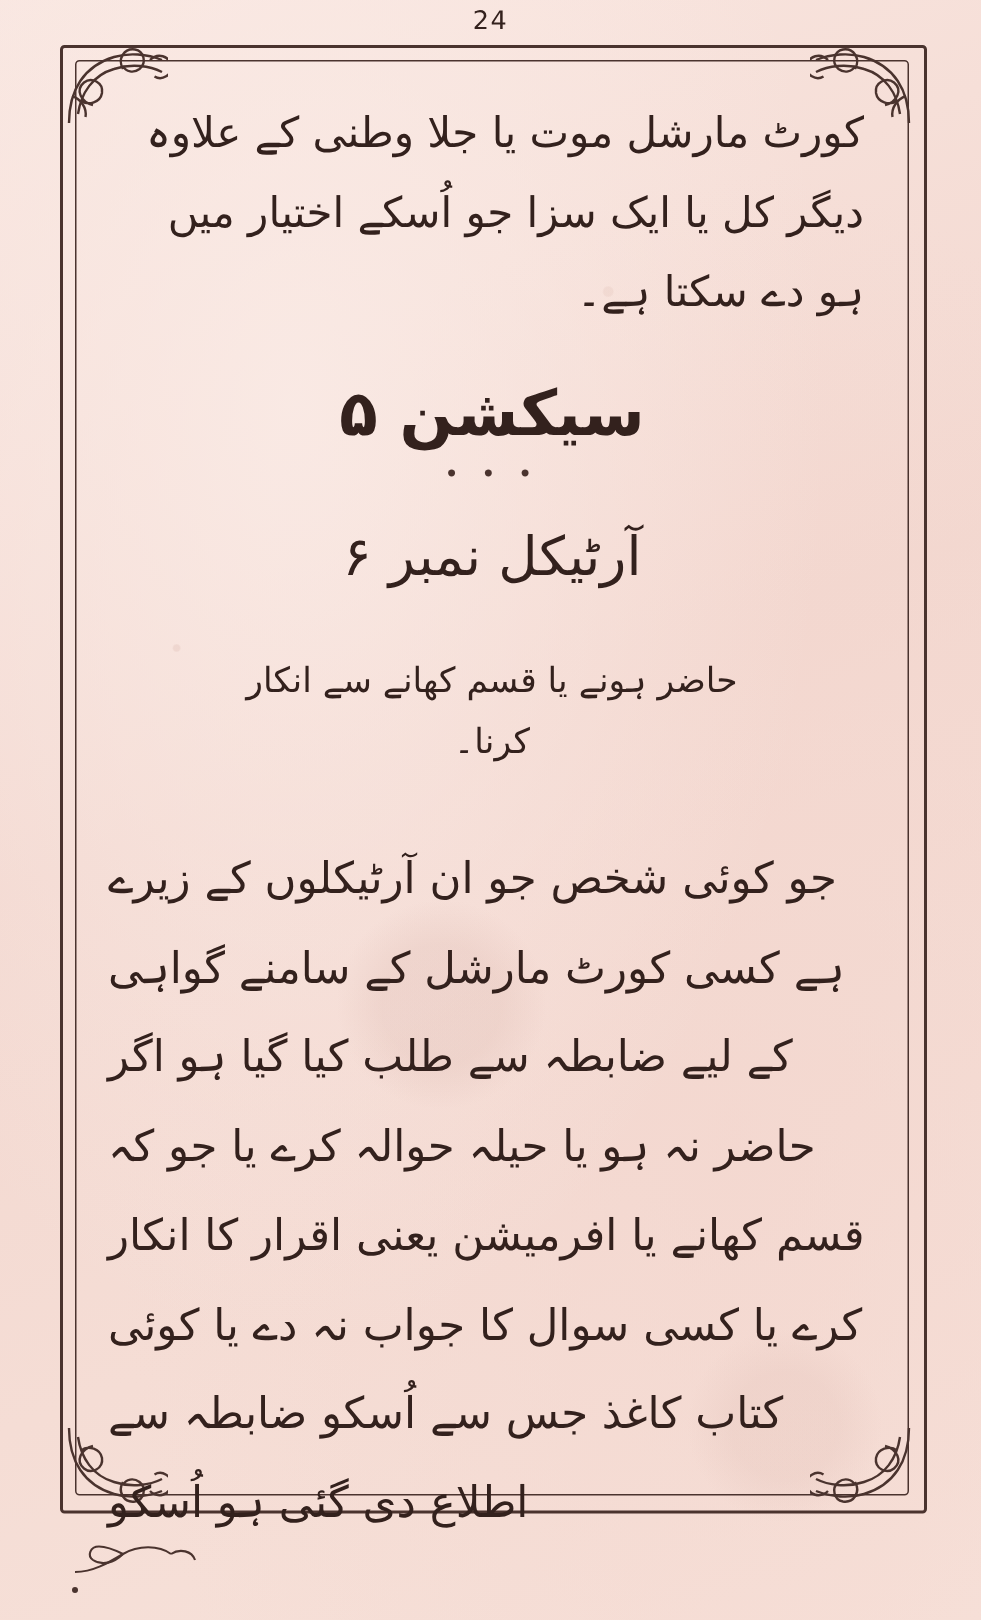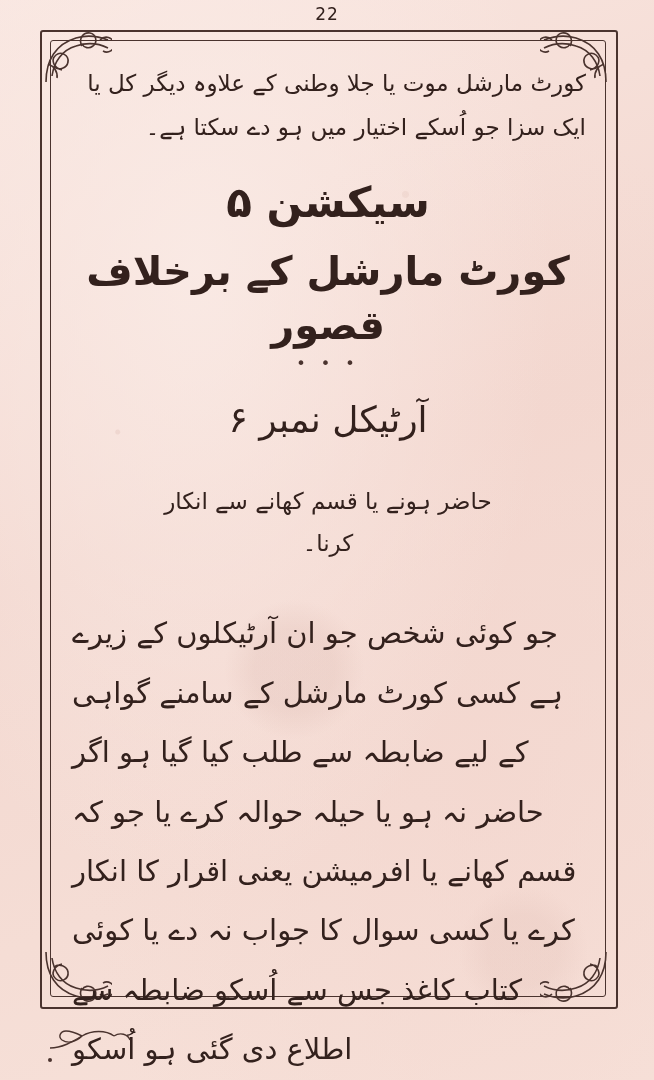--- a/index.html
+++ b/index.html
@@ -85,23 +85,23 @@
     color: #2e1f1c;
   }
   .urdu {
     font-family: "DejaVu Sans", sans-serif;
     direction: rtl;
     unicode-bidi: bidi-override;
     color: #33211d;
     white-space: pre-wrap;
   }
   .para-top {
-    font-size: 23px;
+    font-size: 28px;
     line-height: 1.9;
-    margin: 6px 6px 0 10px;
+    margin: 6px 16px 0 10px;
     text-align: right;
     letter-spacing: 0px;
   }
   .heading-section {
     text-align: center;
     font-size: 42px;
     line-height: 1.35;
     margin: 26px 0 0 0;
     font-weight: bold;
   }
@@ -156,21 +156,21 @@
     height: 4px;
     border-radius: 50%;
     background: #4a332e;
   }
 </style>
 </head>
 <body>
 
 <div class="page">
 
-  <div class="page-number urdu">22</div>
+  <div class="page-number urdu">42</div>
 
   <div class="frame-outer"></div>
   <div class="frame-inner"></div>
 
   <div class="corner tl">
     <svg viewBox="0 0 70 56" fill="none" stroke="currentColor" stroke-width="1.6">
       <path d="M4 52 C4 30 14 14 34 8 C44 5 56 6 66 10"></path>
       <path d="M10 46 C12 32 20 20 34 16 C46 12 58 14 66 18"></path>
       <path d="M20 40 c-8 -2 -12 -10 -6 -15 c5 -4 13 0 12 7 c-1 6 -9 9 -14 5"></path>
       <path d="M40 16 c-4 -7 1 -14 8 -13 c6 1 8 9 3 13 c-4 3 -9 2 -11 -2"></path>
@@ -206,21 +206,20 @@
       <path d="M58 10 c5 -5 13 -3 14 4 c1 6 -6 10 -11 7"></path>
     </svg>
   </div>
 
   <div class="content">
 
     <div class="urdu para-top">کورٹ مارشل موت یا جلا وطنی کے علاوہ دیگر کل یا ایک سزا جو اُسکے اختیار میں ہو دے سکتا ہے۔</div>
 
     <div class="urdu heading-section">سیکشن ۵</div>
 
-    <div class="urdu heading-title">کورٹ مارشل کے برخلاف قصور</div>
 
     <div class="dots">• • •</div>
 
     <div class="urdu heading-article">آرٹیکل نمبر ۶</div>
 
     <div class="urdu subheading">حاضر ہونے یا قسم کھانے سے انکار کرنا۔</div>
 
     <div class="urdu body-text">جو کوئی شخص جو ان آرٹیکلوں کے زیرے ہے کسی کورٹ مارشل کے سامنے گواہی کے لیے ضابطہ سے طلب کیا گیا ہو اگر حاضر نہ ہو یا حیلہ حوالہ کرے یا جو کہ قسم کھانے یا افرمیشن یعنی اقرار کا انکار کرے یا کسی سوال کا جواب نہ دے یا کوئی کتاب کاغذ جس سے اُسکو ضابطہ سے اطلاع دی گئی ہو اُسکو</div>
 
   </div>

